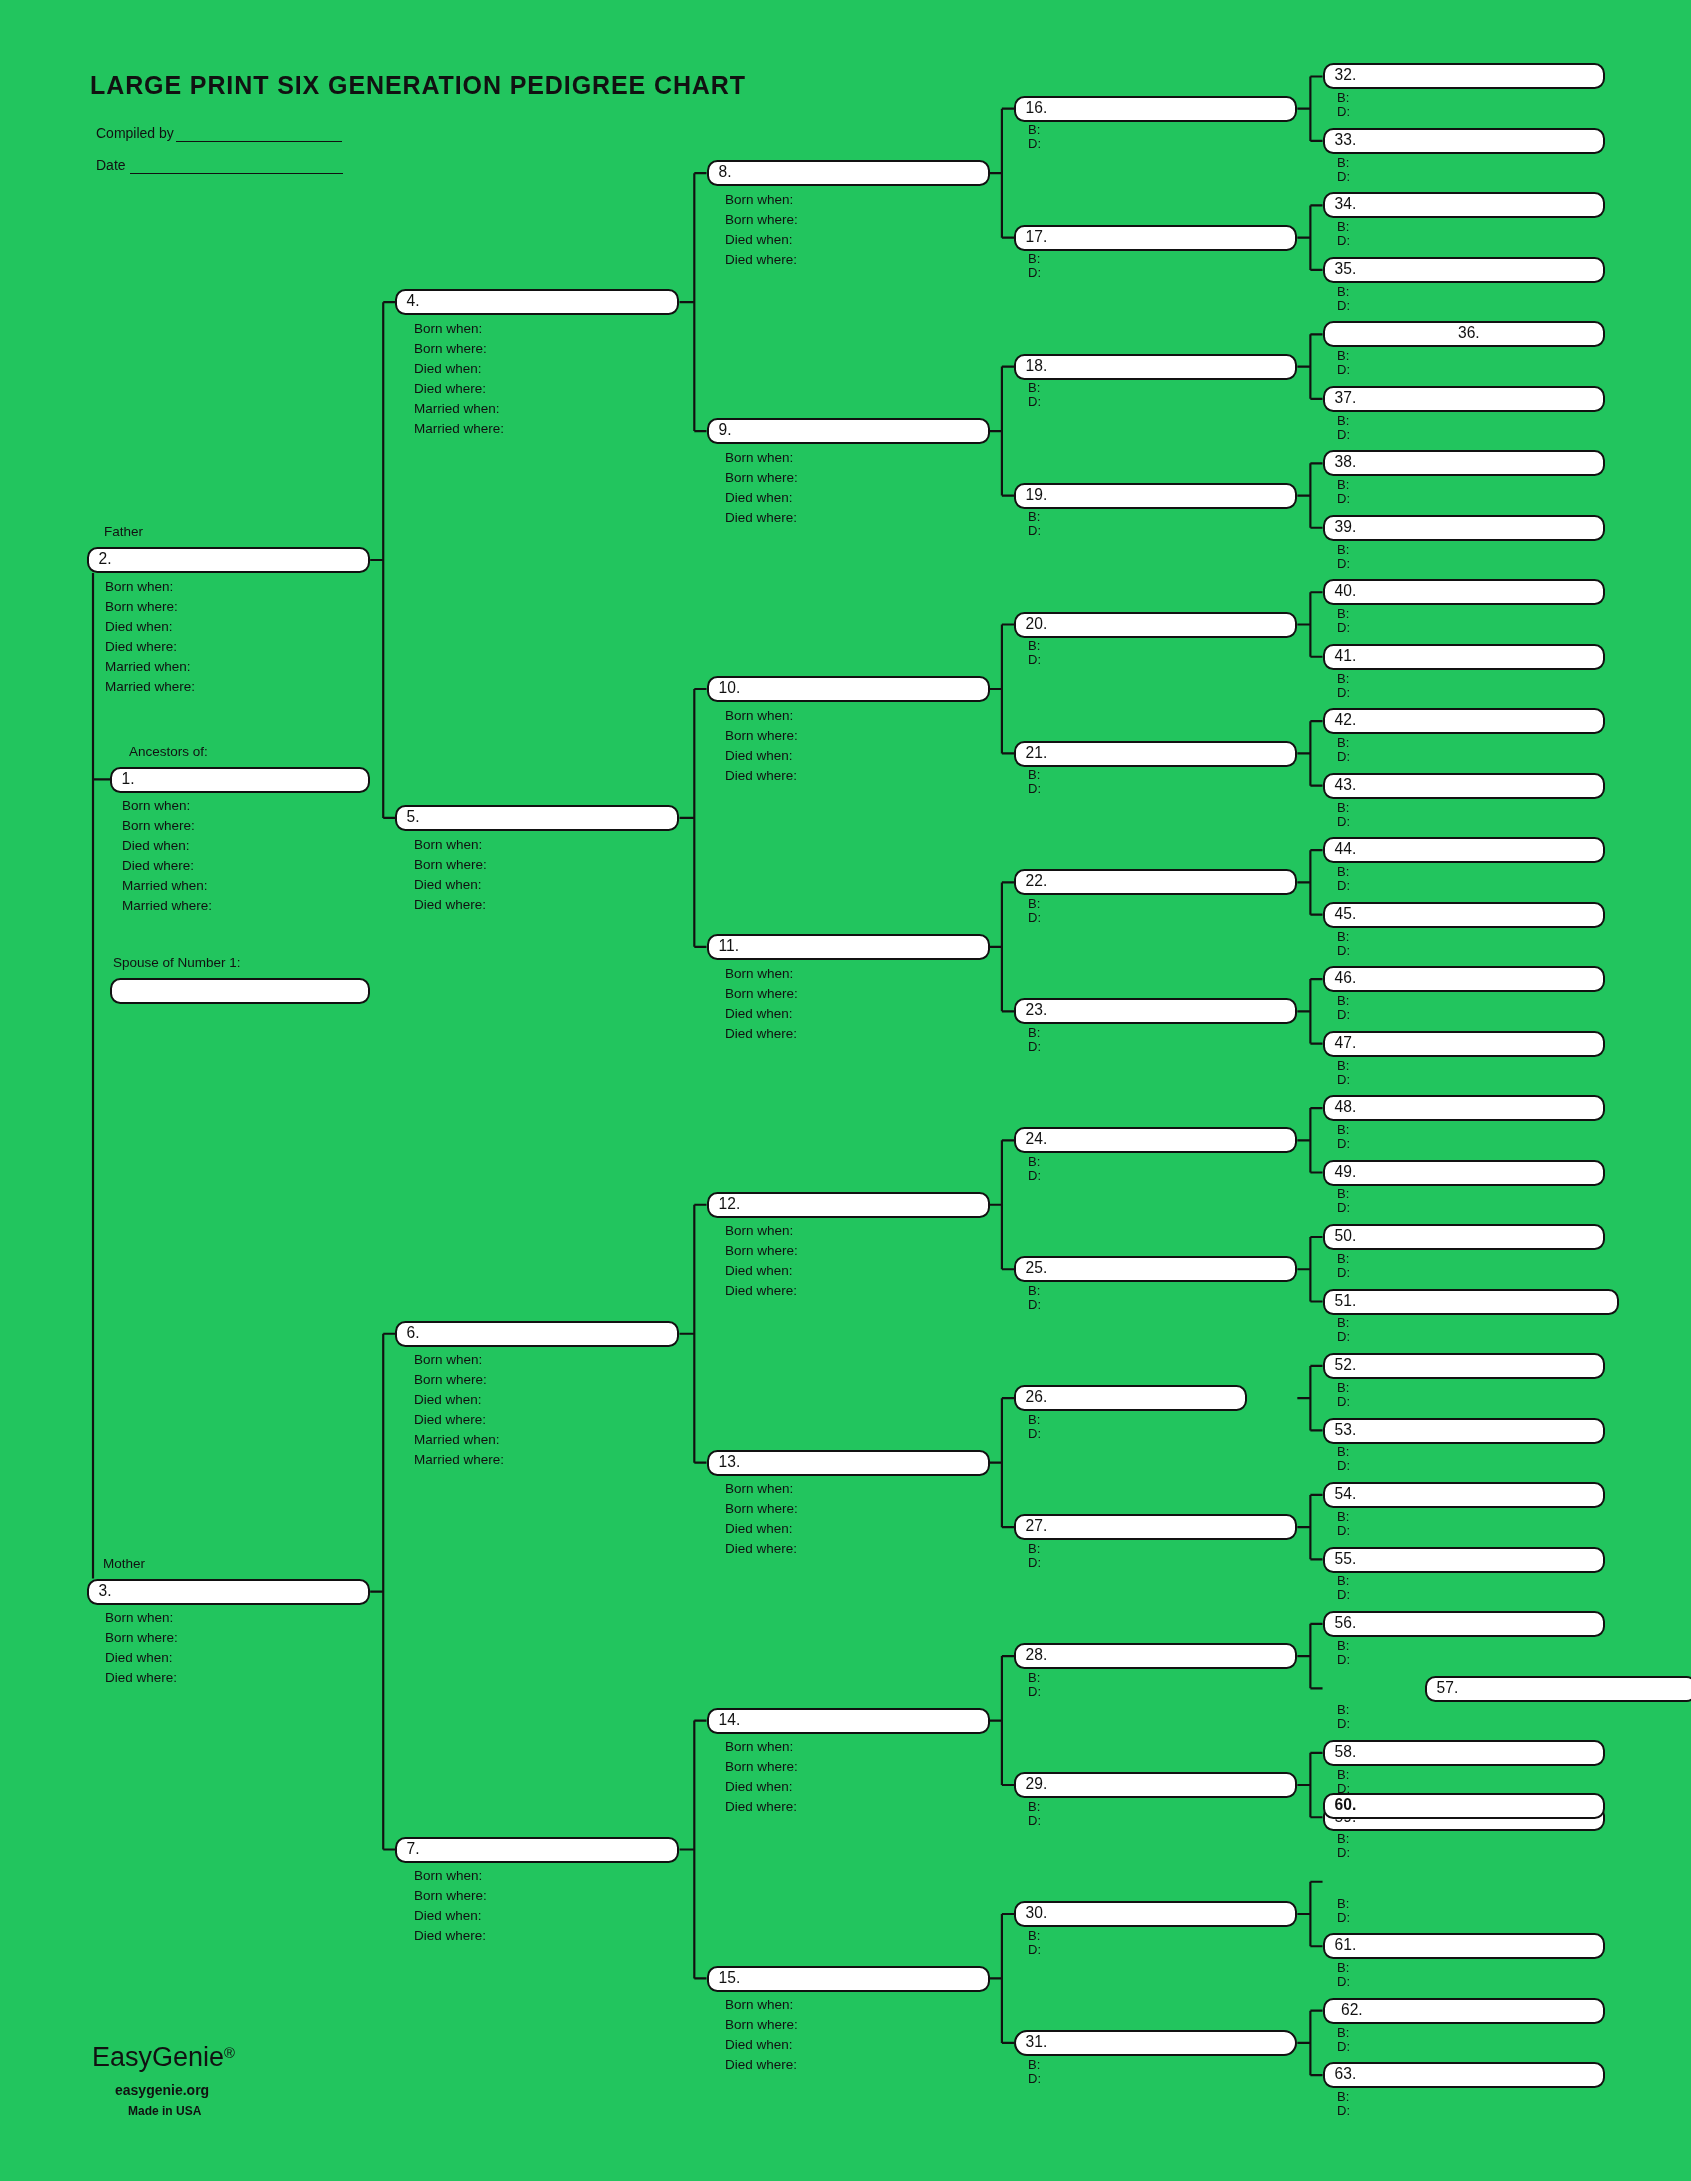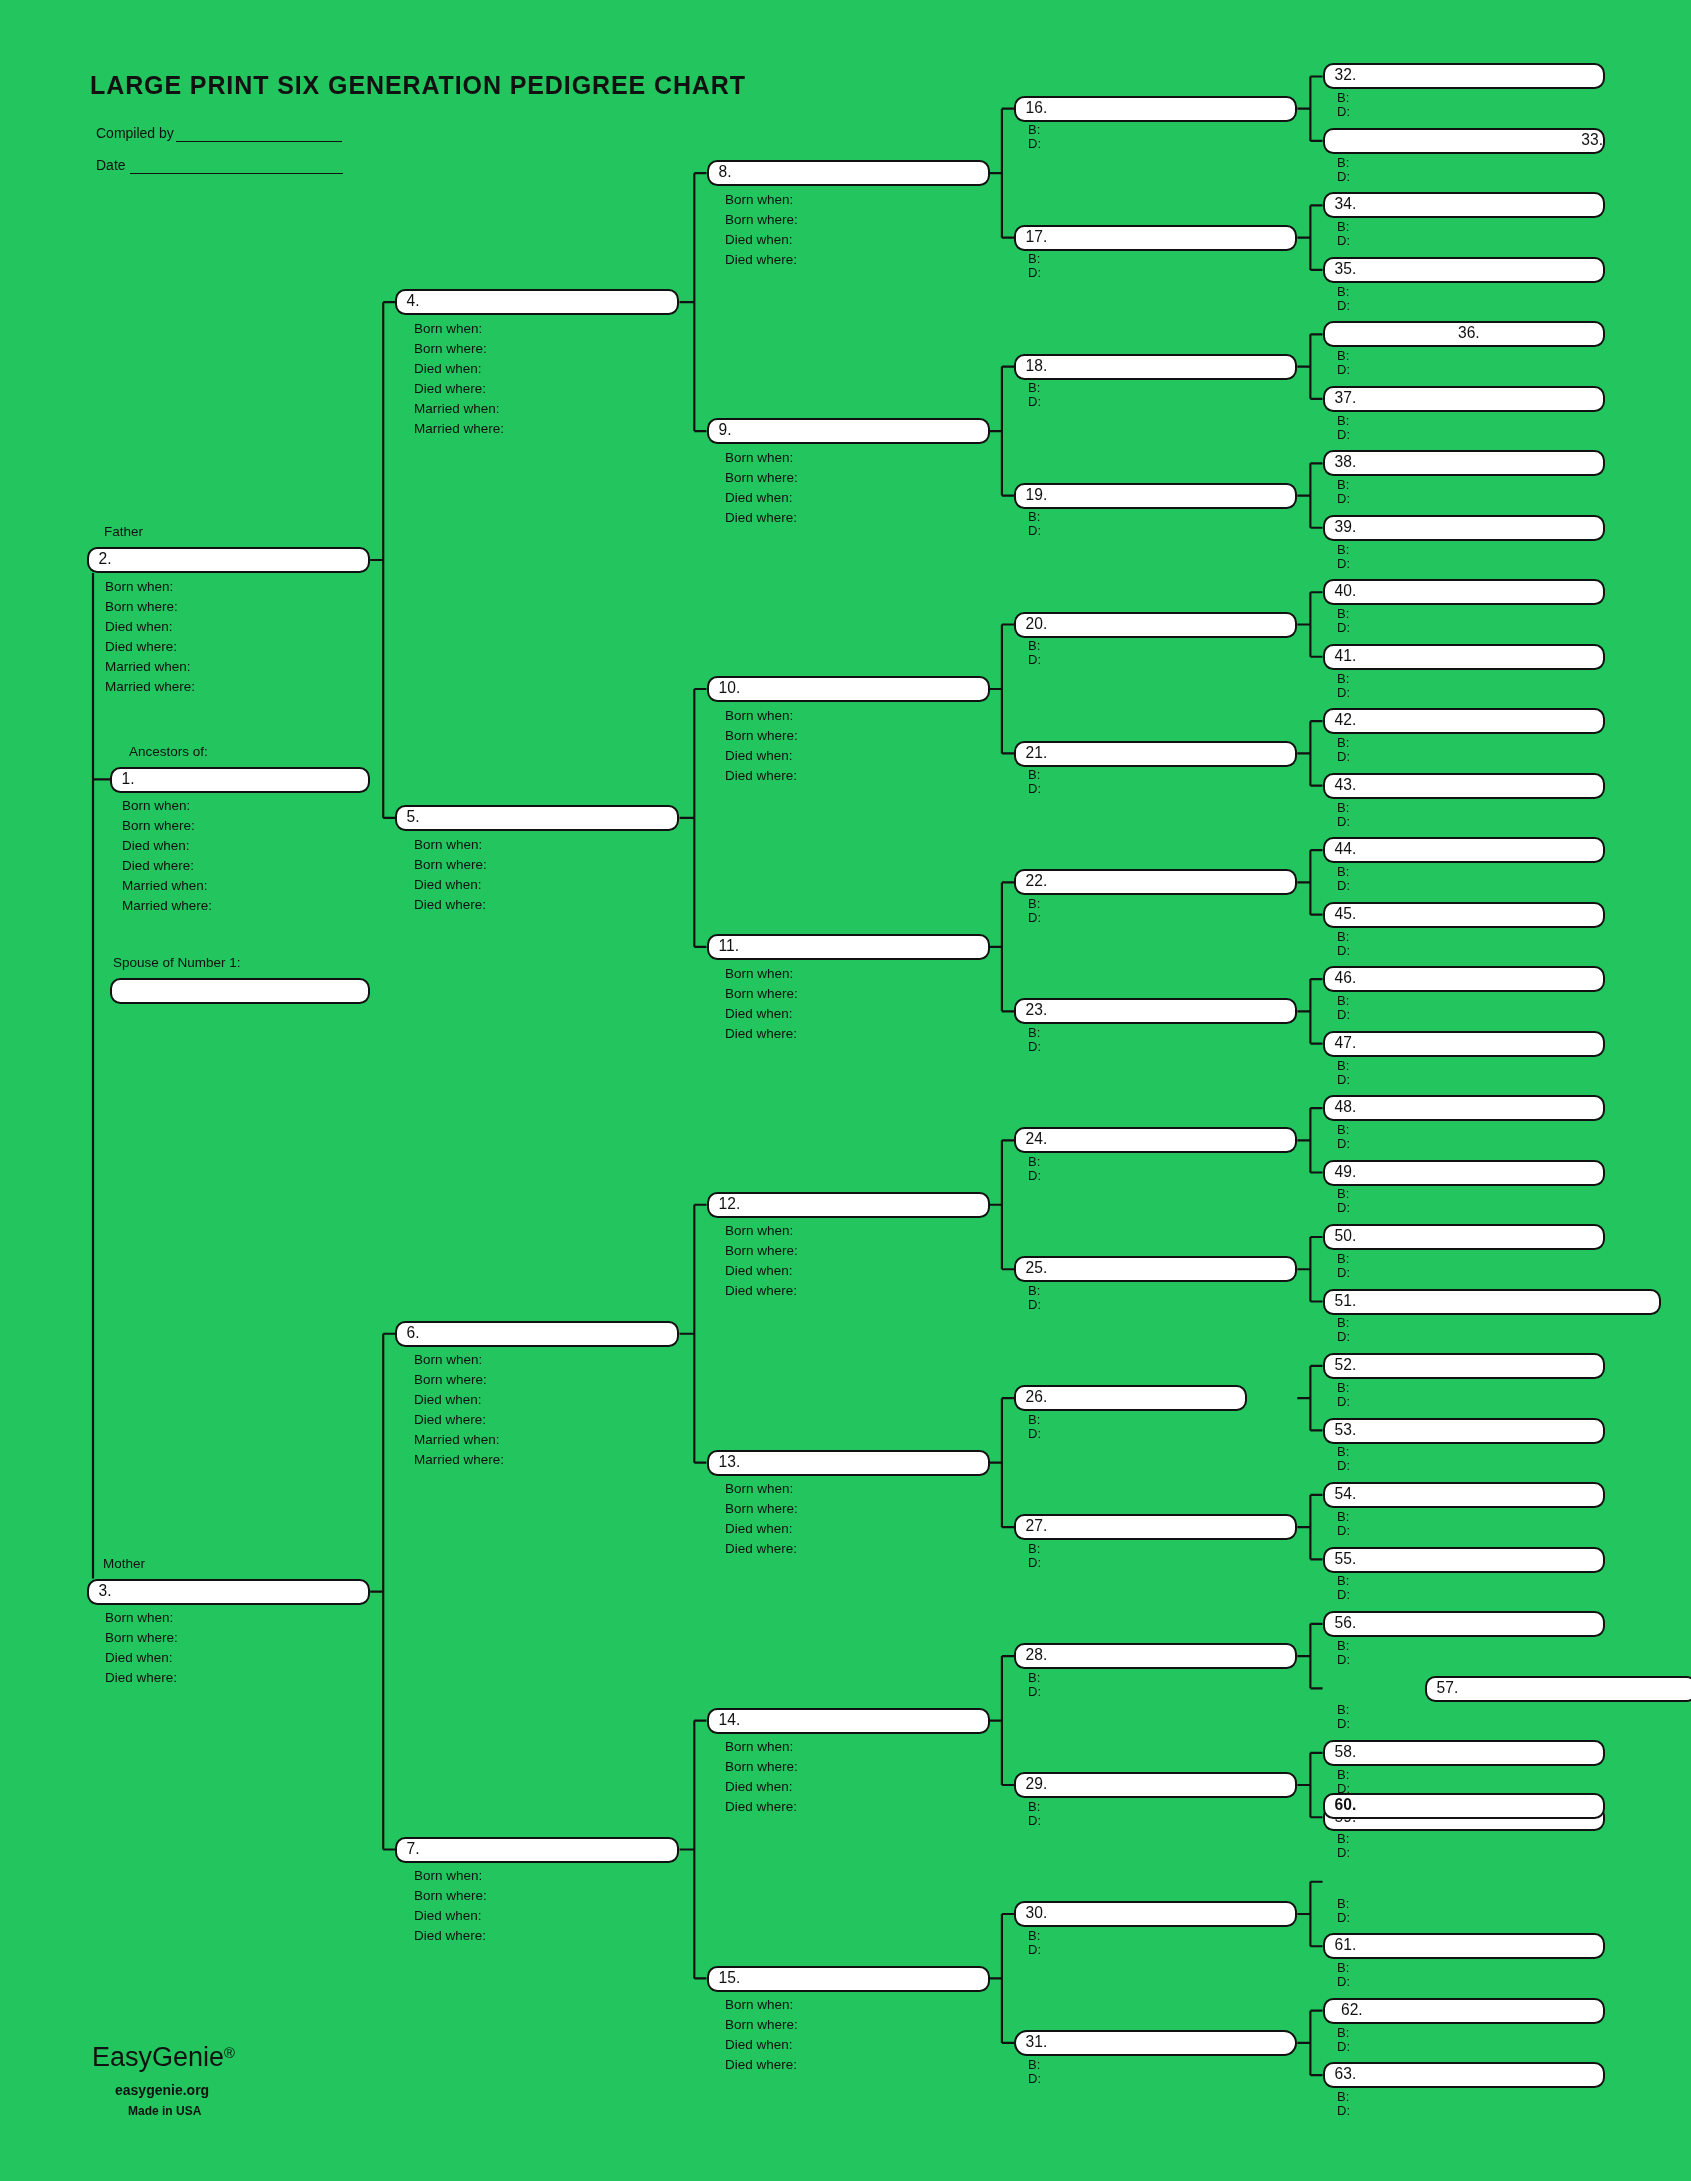--- a/index.html
+++ b/index.html
@@ -346,21 +346,21 @@
         <div class="bd">B:</div>
         <div class="bd">D:</div>
       </div>
       <div class="abs pbox" style="left: 1323px; top: 63px; width: 282px;">
         <span class="pnum">32.</span>
       </div>
       <div class="abs" style="left: 1337px; top: 91px;">
         <div class="bd">B:</div>
         <div class="bd">D:</div>
       </div>
-      <div class="abs pbox" style="left: 1323px; top: 128px; width: 282px; justify-content: flex-end;">
+      <div class="abs pbox" style="left: 1323px; top: 128px; width: 282px;">
         <span class="pnum">33.</span>
       </div>
       <div class="abs" style="left: 1337px; top: 156px;">
         <div class="bd">B:</div>
         <div class="bd">D:</div>
       </div>
       <div class="abs pbox" style="left: 1323px; top: 192px; width: 282px;">
         <span class="pnum">34.</span>
       </div>
       <div class="abs" style="left: 1337px; top: 220px;">
@@ -472,21 +472,21 @@
         <div class="bd">B:</div>
         <div class="bd">D:</div>
       </div>
       <div class="abs pbox" style="left: 1323px; top: 1224px; width: 282px;">
         <span class="pnum">50.</span>
       </div>
       <div class="abs" style="left: 1337px; top: 1252px;">
         <div class="bd">B:</div>
         <div class="bd">D:</div>
       </div>
-      <div class="abs pbox" style="left: 1323px; top: 1289px; width: 338px;">
+      <div class="abs pbox" style="left: 1323px; top: 1289px; width: 296px;">
         <span class="pnum">51.</span>
       </div>
       <div class="abs" style="left: 1337px; top: 1316px;">
         <div class="bd">B:</div>
         <div class="bd">D:</div>
       </div>
       <div class="abs pbox" style="left: 1323px; top: 1353px; width: 282px;">
         <span class="pnum">52.</span>
       </div>
       <div class="abs" style="left: 1337px; top: 1381px;">

